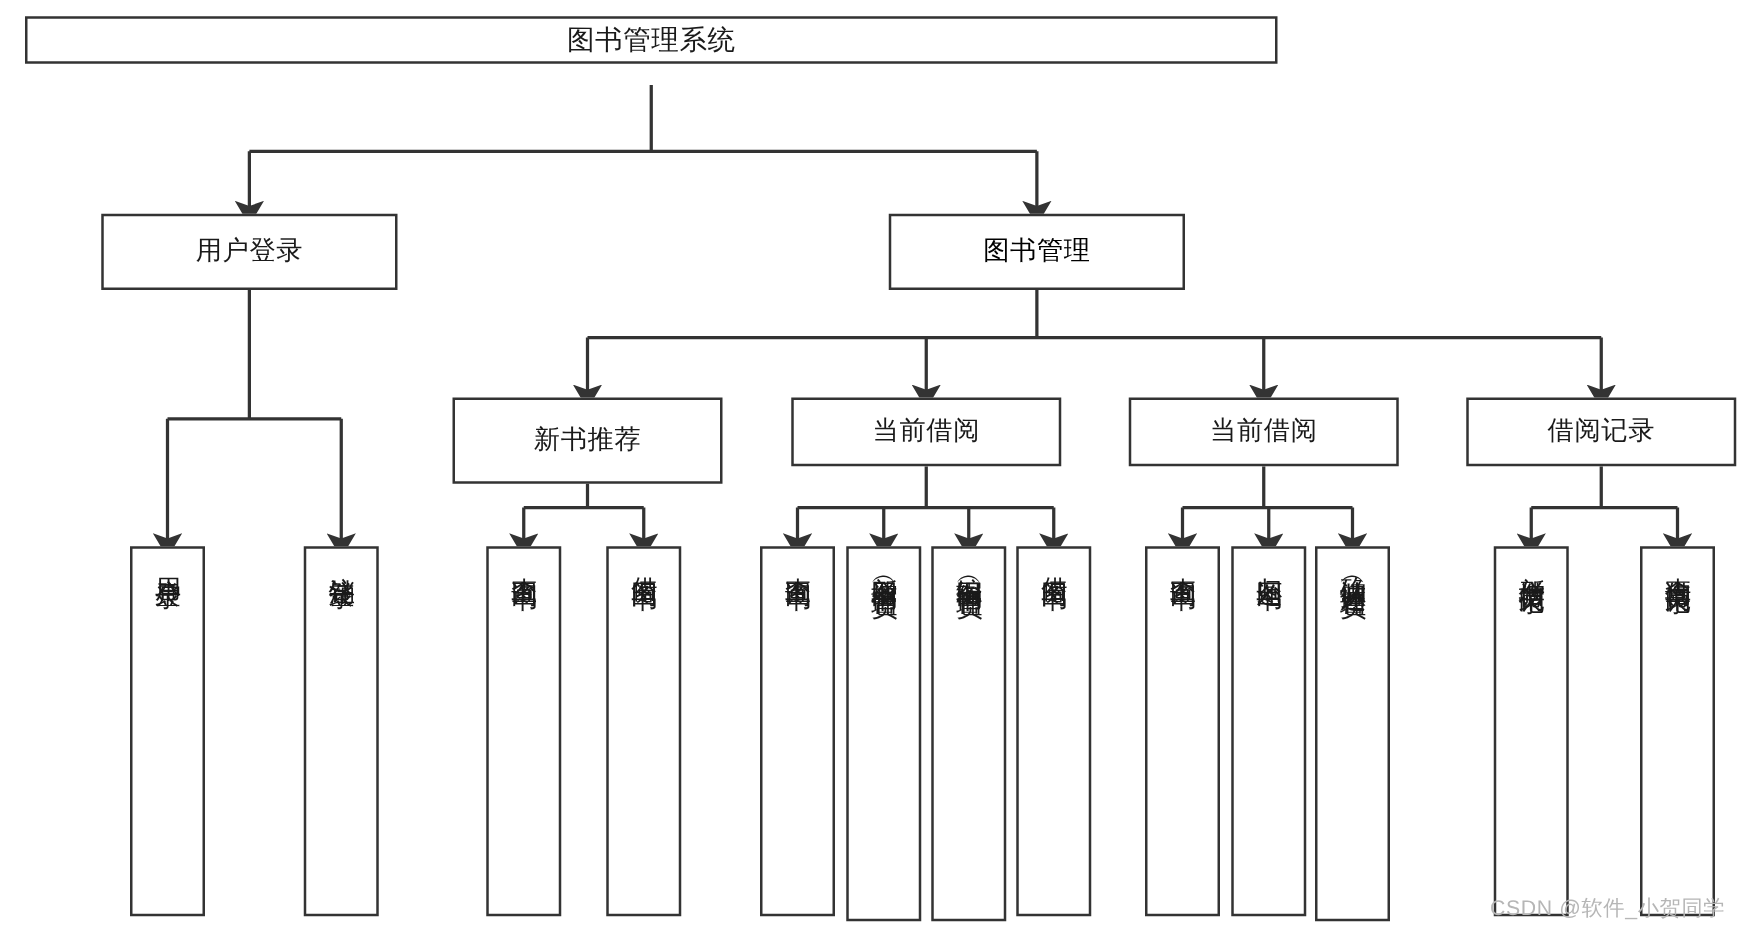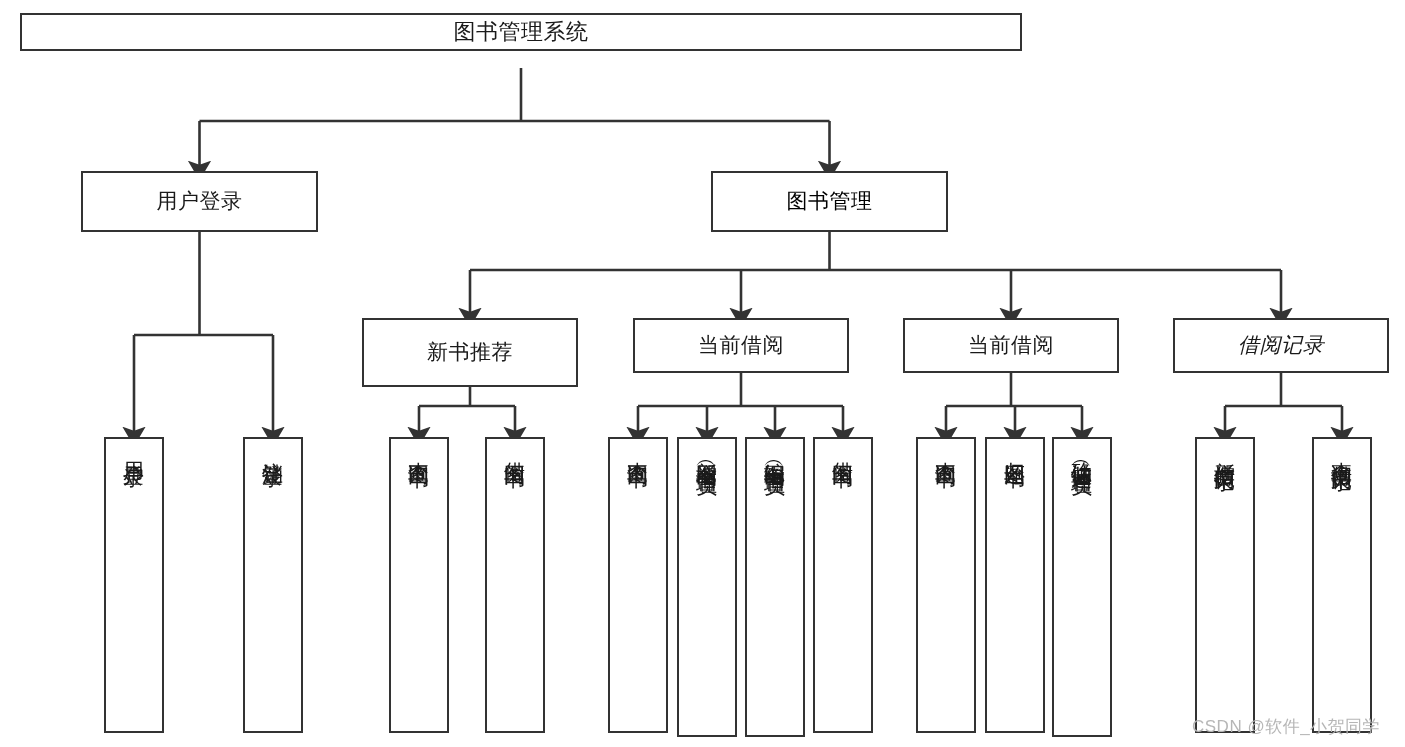--- a/index.html
+++ b/index.html
@@ -120,21 +120,21 @@
       </div>
       <div class="node horizontal" style="left: 362px; top: 318px; width: 216px; height: 69px; border-color: rgb(51, 51, 51); color: rgb(26, 26, 26);">
         <span class="node-label">新书推荐</span>
       </div>
       <div class="node horizontal" style="left: 633px; top: 318px; width: 216px; height: 55px; border-color: rgb(51, 51, 51); color: rgb(26, 26, 26);">
         <span class="node-label">当前借阅</span>
       </div>
       <div class="node horizontal" style="left: 903px; top: 318px; width: 216px; height: 55px; border-color: rgb(51, 51, 51); color: rgb(26, 26, 26);">
         <span class="node-label">当前借阅</span>
       </div>
-      <div class="node horizontal" style="left: 1173px; top: 318px; width: 216px; height: 55px; border-color: rgb(51, 51, 51); color: rgb(26, 26, 26); font-style: italic;">
+      <div class="node horizontal" style="left: 1173px; top: 318px; width: 216px; height: 55px; border-color: rgb(51, 51, 51); color: rgb(26, 26, 26);">
         <span class="node-label">借阅记录</span>
       </div>
       <div class="node vertical" style="left: 104px; top: 437px; width: 60px; height: 296px; border-color: rgb(51, 51, 51); color: rgb(26, 26, 26);">
         <span class="node-label">用户登录</span>
       </div>
       <div class="node vertical" style="left: 243px; top: 437px; width: 60px; height: 296px; border-color: rgb(51, 51, 51); color: rgb(26, 26, 26);">
         <span class="node-label">注销登录</span>
       </div>
       <div class="node vertical" style="left: 389px; top: 437px; width: 60px; height: 296px; border-color: rgb(51, 51, 51); color: rgb(26, 26, 26);">
         <span class="node-label">查询图书</span>

